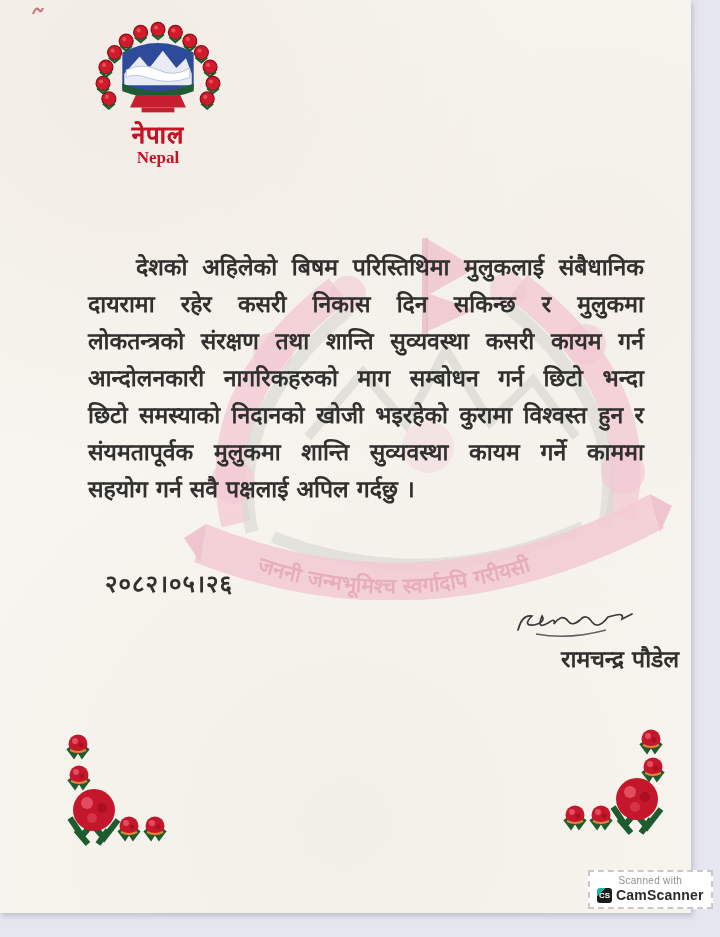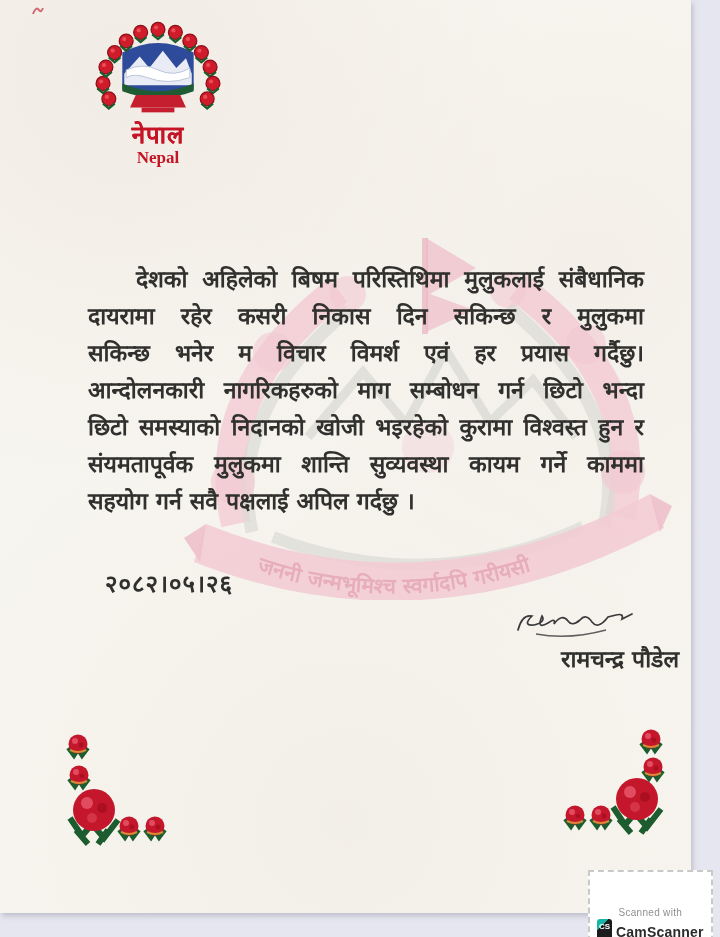--- a/index.html
+++ b/index.html
@@ -57,24 +57,24 @@
   .flowers-bl { position:absolute; left:52px; top:718px; }
   .flowers-br { position:absolute; left:545px; top:703px; }
 
   
   .scan-badge {
     position:absolute; left:588px; top:870px; z-index:3;
     background:#ffffff; border:2px dashed #c9c9c9;
     padding:3px 7px 4px 7px; text-align:center;
   }
   .scan-badge-line1 { font-size:10px; color:#8f8f8f; letter-spacing:.3px;
-                      font-family:"Liberation Sans", sans-serif;margin-top:32px; }
+                      font-family:"Liberation Sans", sans-serif; }
   .scan-badge-row { display:flex; align-items:center; justify-content:center; gap:4px; margin-top:1px; }
   .cs-logo {
-    width:15px; height:26px; border-radius:3px;
+    width:15px; height:15px; border-radius:3px;
     background: linear-gradient(135deg, #15b8a6 0 28%, #1c1c1c 28% 100%);
     color:#fff; font-size:8px; font-weight:bold; line-height:15px; text-align:center;
     font-family:"Liberation Sans", sans-serif;
   }
   .cs-name { font-size:14px; font-weight:bold; color:#2a2a2a;
              font-family:"Liberation Sans", sans-serif; letter-spacing:.2px; }
 </style>
 </head>
 <body>
 
@@ -146,24 +146,24 @@
     <path d="M28,292 Q250,382 472,262 L486,296 Q250,422 16,330 Z" fill="#f2adc2" opacity=".9"></path>
     <path d="M28,292 L6,306 L22,330 Z" fill="#e897b0" opacity=".9"></path>
     <path d="M472,262 L494,274 L482,300 Z" fill="#e897b0" opacity=".9"></path>
     <path id="motto-path" d="M55,330 Q250,408 460,292" fill="none"></path>
     <text font-size="21" font-weight="bold" fill="#d9718f" opacity=".95">
       <textPath href="#motto-path" startOffset="6%">जननी जन्मभूमिश्च स्वर्गादपि गरीयसी</textPath>
     </text>
   </svg>
 
 
-  <div class="letter-text body-block" style="position:absolute;margin-top:12px;">
+  <div class="letter-text body-block" style="position:absolute;">
     <div class="line justify indent">देशको अहिलेको बिषम परिस्तिथिमा मुलुकलाई संबैधानिक</div>
     <div class="line justify">दायरामा रहेर कसरी निकास दिन सकिन्छ र मुलुकमा</div>
-    <div class="line justify">सकिन्छ भनेर म विचार विमर्श एवं हर प्रयास गर्दैछु।</div>
+    <div class="line justify">लोकतन्त्रको संरक्षण तथा शान्ति सुव्यवस्था कसरी कायम गर्न</div>
     <div class="line justify">आन्दोलनकारी नागरिकहरुको माग सम्बोधन गर्न छिटो भन्दा</div>
     <div class="line justify">छिटो समस्याको निदानको खोजी भइरहेको कुरामा विश्वस्त हुन र</div>
     <div class="line justify">संयमतापूर्वक मुलुकमा शान्ति सुव्यवस्था कायम गर्ने काममा</div>
     <div class="line">सहयोग गर्न सवै पक्षलाई अपिल गर्दछु ।</div>
   </div>
 
   <div class="letter-text date-line" style="position:absolute;">२०८२।०५।२६</div>
 
   <div class="signature-block">
     <svg class="signature-svg" width="130" height="34" viewBox="0 0 130 34">

